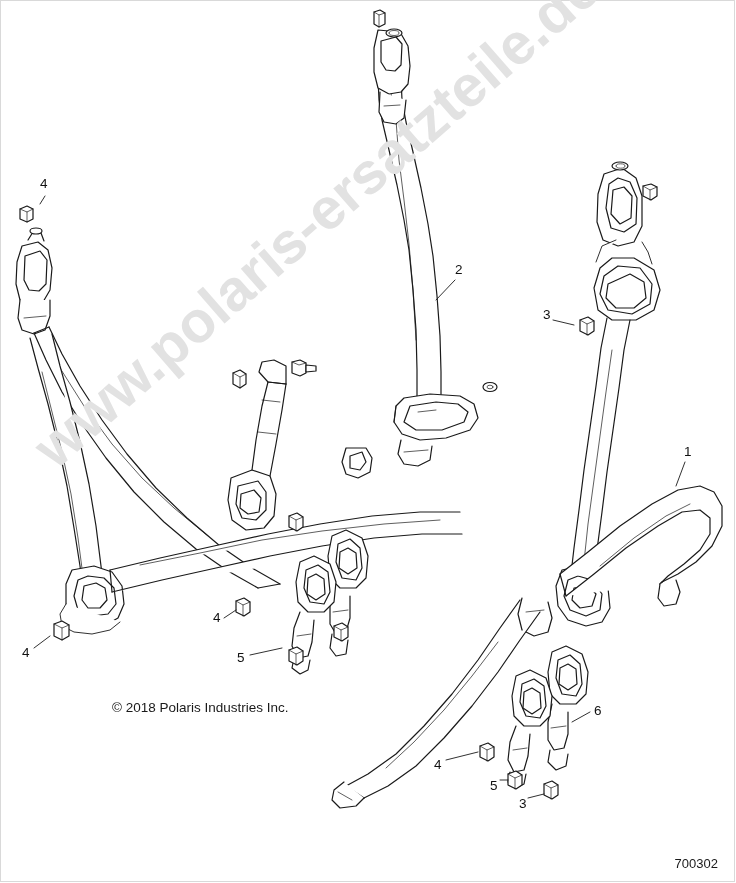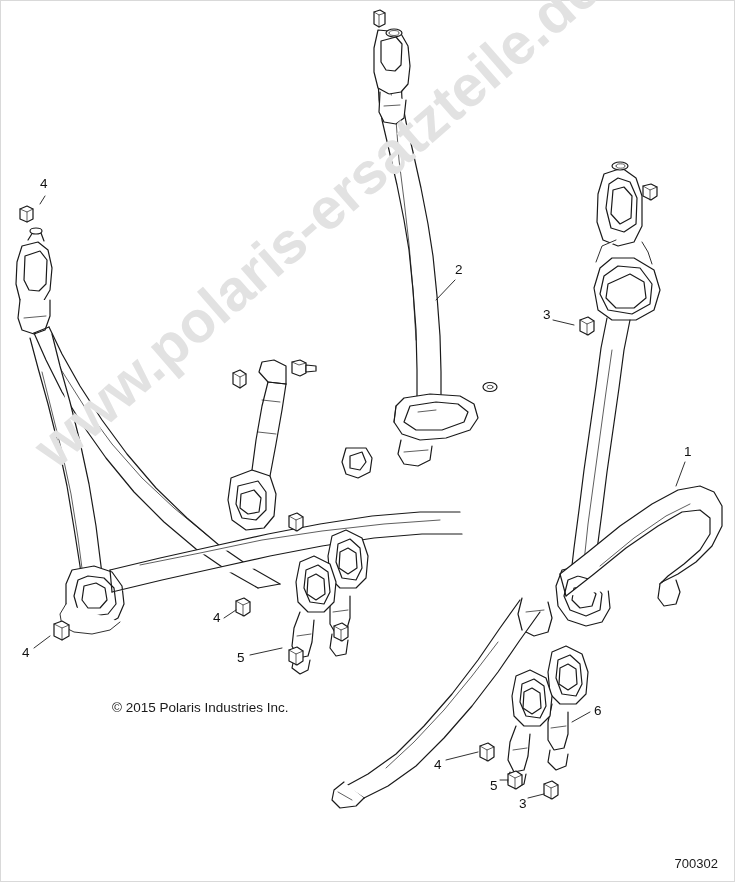--- a/index.html
+++ b/index.html
@@ -369,17 +369,17 @@
   <div class="calloutlbl" style="left:237px; top:650px;">5</div>
   <div class="calloutlbl" style="left:594px; top:703px;">6</div>
   <div class="calloutlbl" style="left:434px; top:757px;">4</div>
   <div class="calloutlbl" style="left:490px; top:778px;">5</div>
   <div class="calloutlbl" style="left:519px; top:796px;">3</div>
 
   <div class="wm">
     <div class="wm-text wm-main">www.polaris-ersatzteile.de</div>
   </div>
 
-  <div class="copyright">© 2015 Polaris Industries Inc.</div>
+  <div class="copyright">© 2018 Polaris Industries Inc.</div>
 
   <div class="partnumber">700302</div>
 
 </div>
 
 </body></html>

